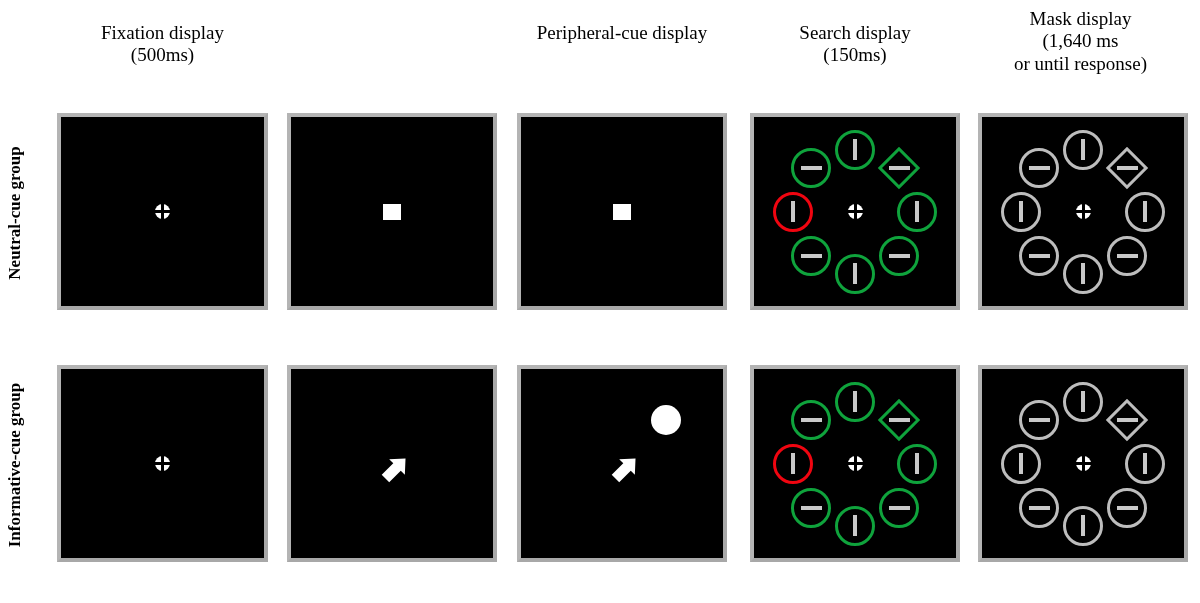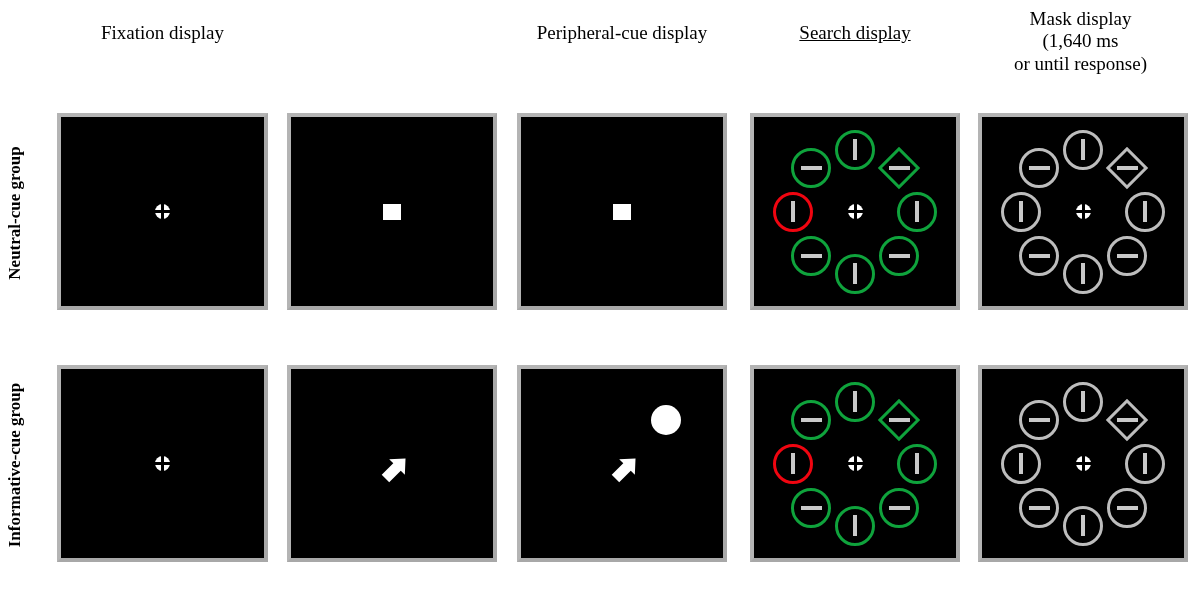--- a/index.html
+++ b/index.html
@@ -177,31 +177,33 @@
     margin-left: -10.5px;
     margin-top: -2px;
     background: #c9c9c9;
   }
 </style>
 </head>
 <body>
 
 <div class="col-header" style="left:57px; width:211px;font-family:Liberation Serif, serif;">
   <span class="hdr-line">Fixation display</span>
+  <span class="hdr-line">(500ms)</span>
 </div>
 
 <div class="col-header" style="left:287px; width:210px;">
 </div>
 
 <div class="col-header" style="left:512px; width:220px;text-align:center;">
   <span class="hdr-line">Peripheral-cue display</span>
 </div>
 
-<div class="col-header" style="left:750px; width:210px;text-decoration:underline;">
+<div class="col-header" style="left:750px; width:210px;">
   <span class="hdr-line">Search display</span>
+  <span class="hdr-line">(150ms)</span>
 </div>
 
 <div class="col-header" style="left:973px; width:215px; top:8px;">
   <span class="hdr-line">Mask display</span>
   <span class="hdr-line">(1,640 ms</span>
   <span class="hdr-line">or until response)</span>
 </div>
 
 <div class="row-label" style="top:115px; height:195px;">
   <span>Neutral-cue group</span>

